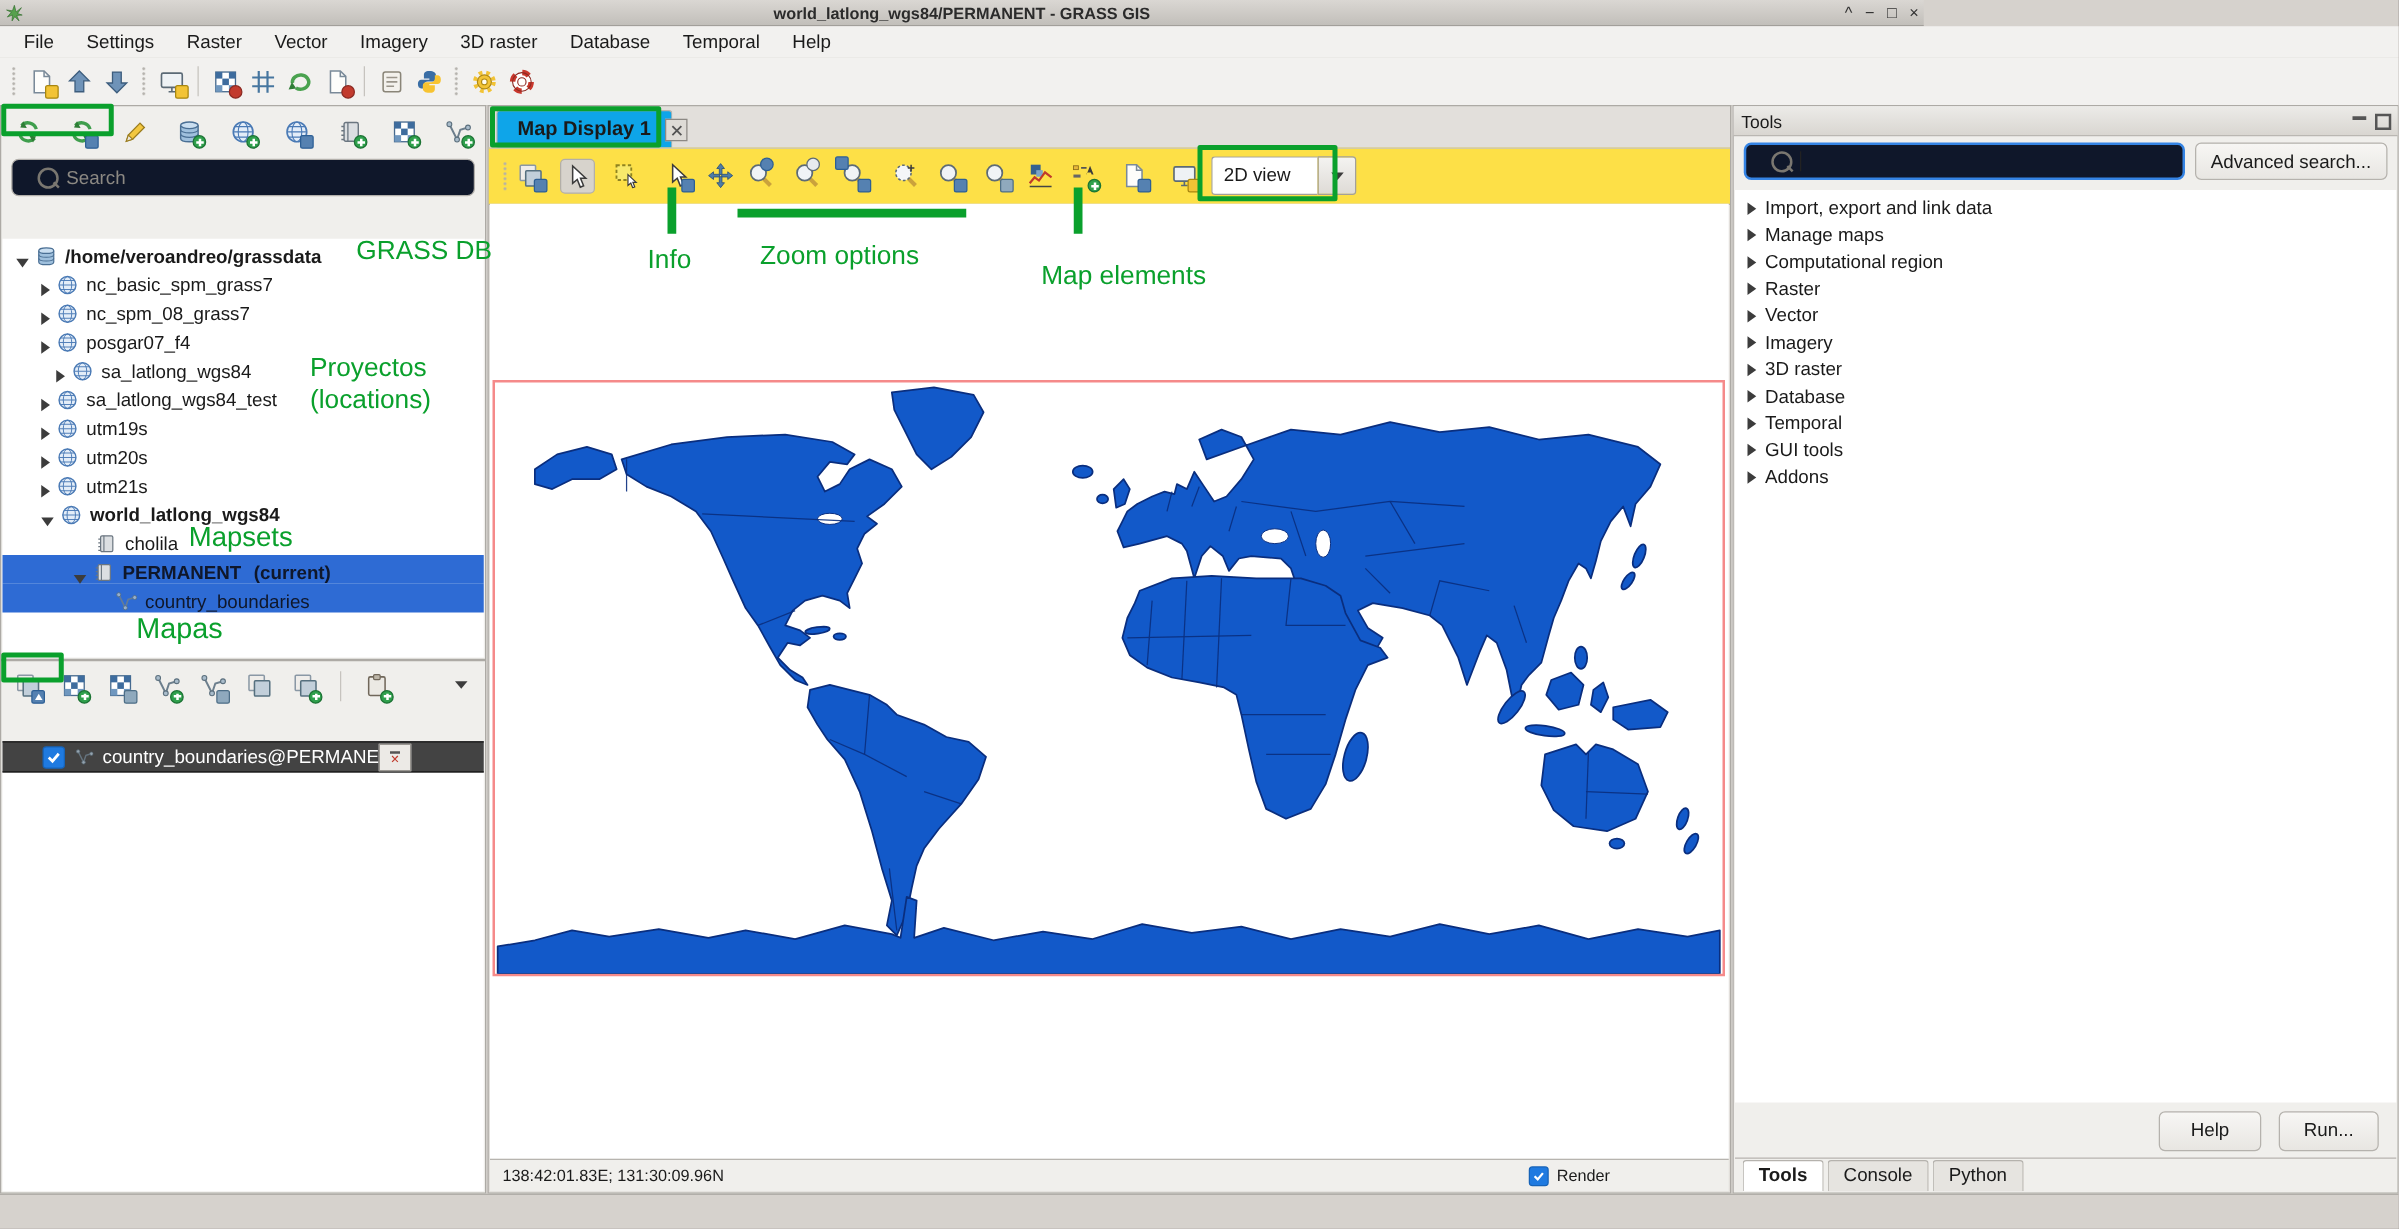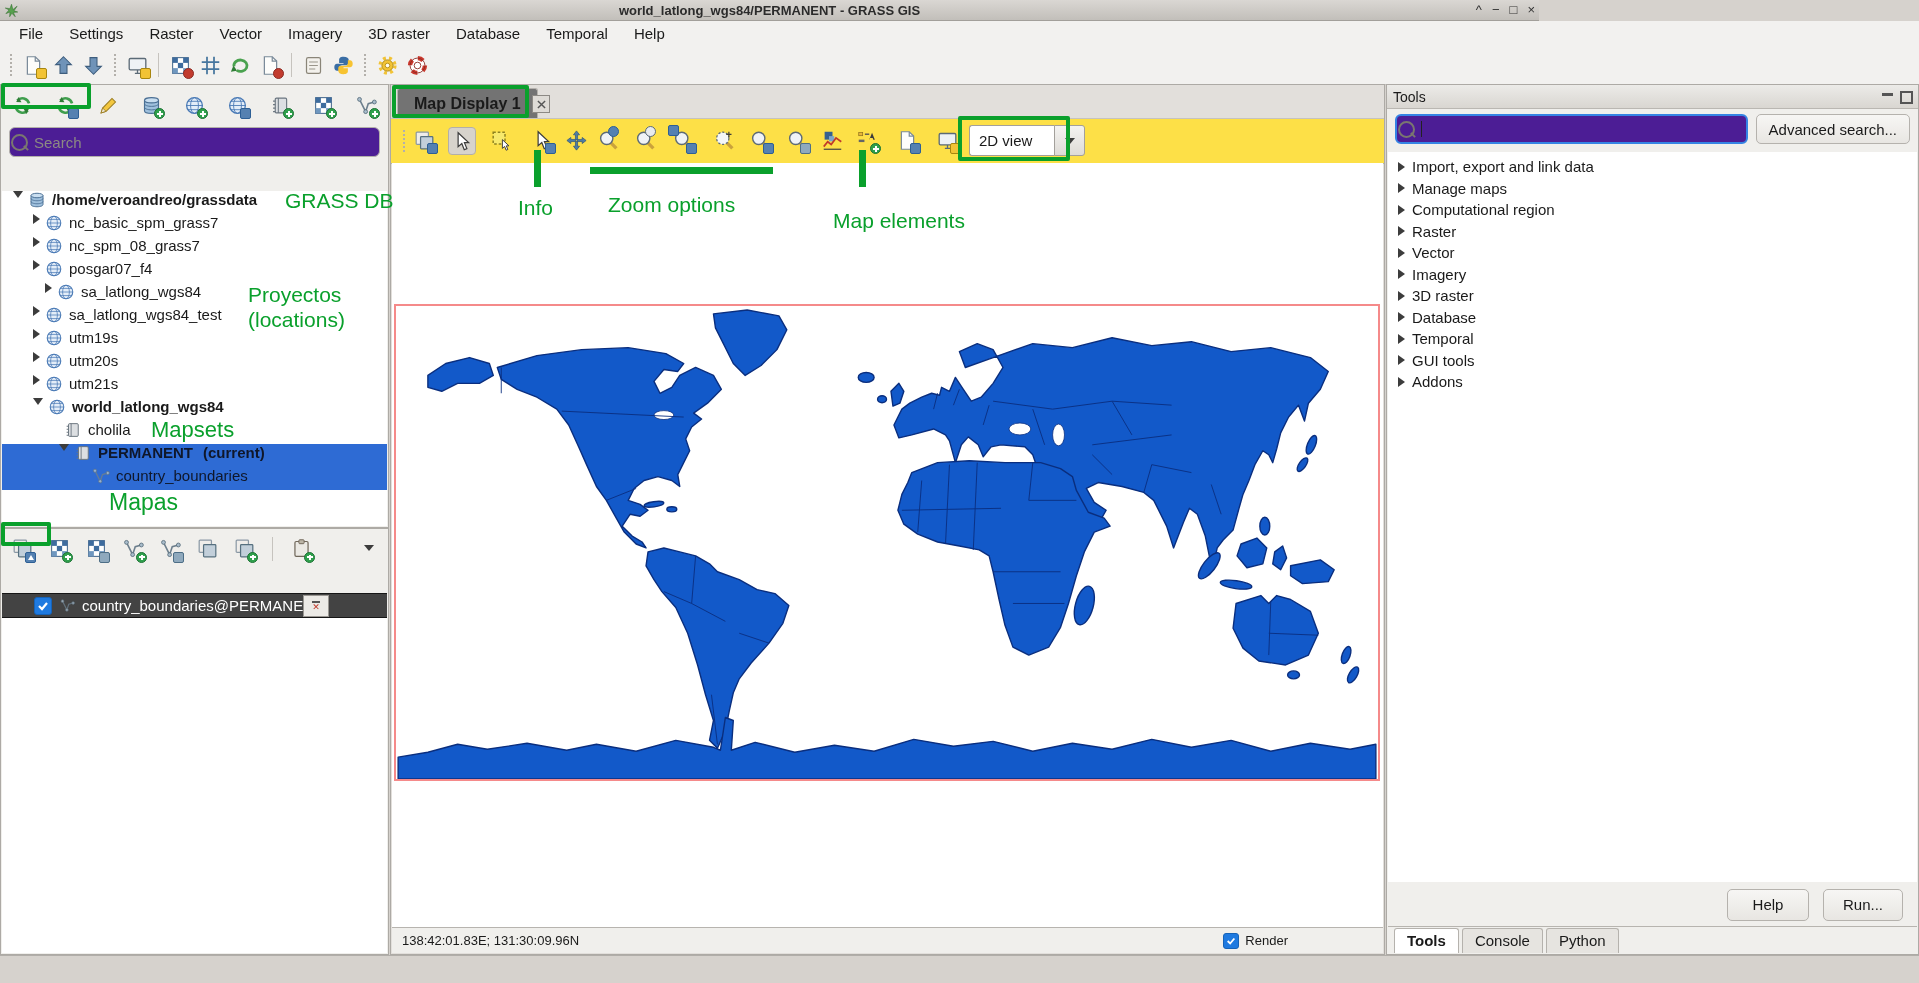--- a/index.html
+++ b/index.html
@@ -35,28 +35,28 @@
   .b-up{background:#5581b1;border:1px solid #2d5f95;border-radius:2px;}
   .b-up::before{content:"";position:absolute;left:2.2px;top:2.5px;border-left:3.2px solid transparent;border-right:3.2px solid transparent;border-bottom:5px solid #fff;}
   
   .panel{position:absolute;background:#f0efec;border:1px solid #adaaa5;box-sizing:border-box;}
   .ptitle{height:24px;background:linear-gradient(#ecebe8,#d9d6d1);border-bottom:1px solid #bab7b2;
     font-size:14px;padding:4px 6px 0;box-sizing:border-box;position:relative;}
   .pbtns{position:absolute;right:5px;top:6px;display:flex;gap:7px;}
   .pb-min{width:11px;height:3px;background:#555;margin-top:2px;}
   .pb-float{width:9px;height:9px;border:2px solid #555;}
   
-  .searchbox{background:#4c1d95;border:1px solid #b3b0ab;border-radius:6px;display:flex;align-items:center;padding:0 1px;gap:6px;}
+  .searchbox{background:#0f172a;border:1px solid #b3b0ab;border-radius:6px;display:flex;align-items:center;padding:0 20px;gap:6px;}
   .mag-glyph{width:13px;height:13px;border:2px solid #7a7770;border-radius:50%;position:relative;flex:none;}
   .mag-glyph::after{content:"";position:absolute;left:10px;top:11px;width:6px;height:2px;background:#7a7770;transform:rotate(45deg);}
   .placeholder{color:#8c8983;font-size:15px;}
   .caret{width:1px;height:16px;background:#222;}
   
   .tree{position:absolute;background:#fff;}
-  .trow{display:flex;align-items:flex-start;height:23px;font-size:15px;white-space:nowrap;}
+  .trow{display:flex;align-items:flex-end;height:23px;font-size:15px;white-space:nowrap;}
   .tw{flex:none;width:0;height:0;margin:0 5px;}
   .tw.c{border-top:5px solid transparent;border-bottom:5px solid transparent;border-left:7px solid #3c3c3c;}
   .tw.e{border-left:5px solid transparent;border-right:5px solid transparent;border-top:7px solid #3c3c3c;}
   .tw.n{width:12px;}
   .tic{flex:none;width:18px;height:18px;margin-right:6px;}
   .tic svg{width:18px;height:18px;}
   .sel{background:#2e6bd4;color:#0f172a;}
   .boldrow{font-weight:bold;}
   
   .trow2{display:flex;align-items:center;height:21.5px;font-size:15px;}
@@ -435,21 +435,21 @@
             </svg></span>
         <span>utm21s</span>
       </div>
       <div class="trow boldrow" style="padding-left:26px">
         <span class="tw e"></span>
         <span class="tic"><svg>
               <use href="#s-globe"></use>
             </svg></span>
         <span>world_latlong_wgs84</span>
       </div>
-      <div class="trow" style="padding-left:40px">
+      <div class="trow" style="padding-left:52px">
         <span class="tw n"></span>
         <span class="tic"><svg>
               <use href="#s-book"></use>
             </svg></span>
         <span>cholila</span>
       </div>
       <div class="trow sel boldrow" style="padding-left:52px">
         <span class="tw e"></span>
         <span class="tic"><svg>
               <use href="#s-book"></use>
@@ -537,21 +537,21 @@
           <span style="width:8px;height:2px;background:#555"></span>
           <span style="color:#c0392b;font-size:9px;line-height:7px;font-weight:bold">✕</span>
         </span>
       </div>
     </div>
   </div>
 
   <div class="panel" id="map-panel" style="left:390px;top:84px;width:995px;height:871px;background:#e2dfdb;">
 
     <div style="height:33px;position:relative">
-      <div style="position:absolute;left:6px;top:3px;height:30px;background:#737373;border:1px solid #b5b2ad;border-bottom:none;border-radius:3px 3px 0 0;display:flex;align-items:center;padding:0 16px;font-weight:bold;font-size:16px">
+      <div style="position:absolute;left:6px;top:3px;height:30px;background:#0ea5e9;border:1px solid #b5b2ad;border-bottom:none;border-radius:3px 3px 0 0;display:flex;align-items:center;padding:0 16px;font-weight:bold;font-size:16px">
         <span>Map Display 1</span>
       </div>
       <div style="position:absolute;left:141px;top:10px;width:16px;height:16px;border:1px solid #8c8984;background:#dedbd6;display:flex;align-items:center;justify-content:center">
         <svg width="9" height="9" viewBox="0 0 10 10">
             <path d="M1 1l8 8M9 1l-8 8" stroke="#555" stroke-width="1.6"></path>
           </svg>
       </div>
     </div>
 
     <div style="position:relative;height:44px;background:#fde047;border-top:1px solid #c6c3be;border-bottom:1px solid #b7b4af">

